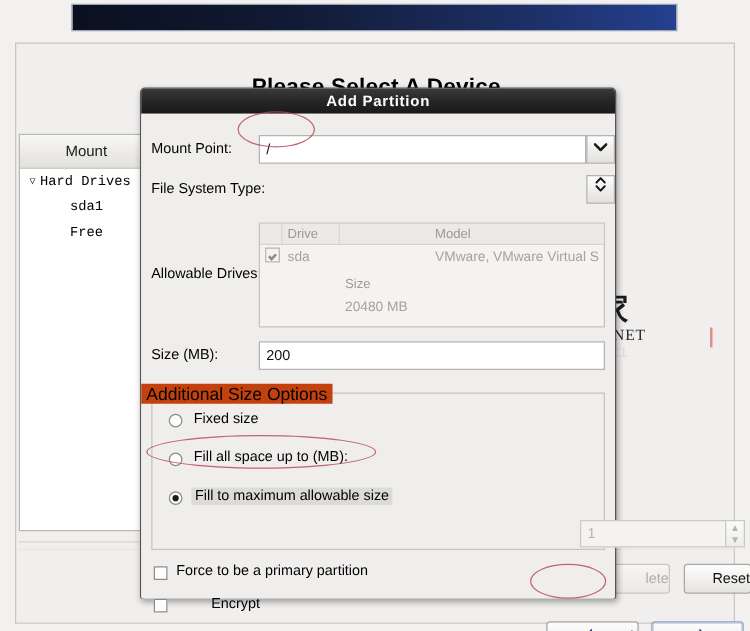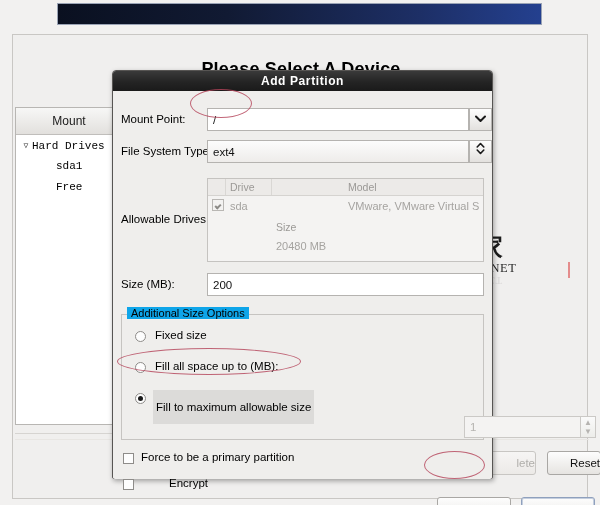--- a/index.html
+++ b/index.html
@@ -93,28 +93,28 @@
   #drv-row{display:flex;height:20px;line-height:20px;font-size:11px;color:#a5a3a0;}
   #drv-row>div{padding-left:4px;box-sizing:border-box;}
   .c0{width:18px;}.c1{width:46px;}.c2{width:72px;margin-top:40px;}.c3{flex:1;border-right:none !important;}
   .cb-dis{display:inline-block;width:10px;height:10px;border:1px solid #b9b7b4;background:#f3f2f1;
           vertical-align:-1px;position:relative;}
   .cb-dis.on:after{content:"";position:absolute;left:2px;top:4px;width:4px;height:2px;
           border-left:2px solid #8d8b88;border-bottom:2px solid #8d8b88;transform:rotate(-45deg);}
   
   #grp{position:absolute;left:8px;top:223px;width:363px;height:126px;
        border:1px solid #c6c4c1;box-sizing:border-box;}
-  #grp-legend{position:absolute;left:14px;top:216px;background:#0ea5e9;padding:0 4px;font-size:11px;}
+  #grp-legend{position:absolute;left:0;top:216px;background:#c2410c;padding:0 4px;font-size:14px;}
   .radio{position:absolute;width:11px;height:11px;border:1px solid #8e8c89;border-radius:50%;
          background:#fdfdfd;box-sizing:border-box;}
   .radio.sel:after{content:"";position:absolute;left:2px;top:2px;width:5px;height:5px;
          border-radius:50%;background:#1a1a1a;}
   .chk{position:absolute;width:11px;height:11px;border:1px solid #8e8c89;background:#fdfdfd;box-sizing:border-box;}
   .opt-lbl{position:absolute;font-size:11.5px;color:#000;}
-  .opt-lbl.hl{background:#dcdbd9;padding:11px 3px;}
+  .opt-lbl.hl{background:#dcdbd9;padding:1px 3px;}
   #spin{position:absolute;left:351px;top:325px;width:117px;height:22px;background:#f4f3f2;
         border:1px solid #cbc9c6;box-sizing:border-box;color:#b6b4b1;font-size:11.5px;
         padding:2px 5px;line-height:17px;}
   #spin-btn{position:absolute;left:467px;top:325px;width:16px;height:22px;
         background:linear-gradient(to bottom,#fafafa,#ededea);border:1px solid #cbc9c6;
         box-sizing:border-box;color:#b6b4b1;font-size:8px;line-height:9px;text-align:center;padding-top:1px;}
   
   .ell{position:absolute;border:1.6px solid #b4445a;border-radius:50%;
        box-sizing:border-box;pointer-events:none;opacity:.82;}
   #redmark{position:absolute;left:568px;top:262px;width:4px;height:16px;
@@ -190,21 +190,20 @@
 
     <div class="lbl" style="left:8px;top:22px;">Mount Point:</div>
     <div class="field" style="left:94px;top:17px;width:262px;height:23px;">/</div>
     <div class="combo-btn" style="left:356px;top:17px;width:23px;height:23px;line-height:21px;font-size:11px;">
       <svg width="11" height="8" viewBox="0 0 11 8">
           <path d="M1 1.5 L5.5 6 L10 1.5" stroke="#1a1a1a" stroke-width="2" fill="none" stroke-linecap="round" stroke-linejoin="round"></path>
         </svg>
     </div>
 
     <div class="lbl" style="left:8px;top:54px;">File System Type:</div>
-    <div class="field" style="left:94px;top:49px;width:262px;height:23px;background:linear-gradient(to bottom,#fcfcfc,#eeecea);">ext4</div>
     <div class="combo-btn" style="left:356px;top:49px;width:23px;height:23px;line-height:21px;">
       <svg width="9" height="13" viewBox="0 0 9 13">
           <path d="M1.2 5 L4.5 1.5 L7.8 5" stroke="#1a1a1a" stroke-width="1.6" fill="none" stroke-linecap="round" stroke-linejoin="round"></path>
           <path d="M1.2 8 L4.5 11.5 L7.8 8" stroke="#1a1a1a" stroke-width="1.6" fill="none" stroke-linecap="round" stroke-linejoin="round"></path>
         </svg>
     </div>
 
     <div class="lbl" style="left:8px;top:122px;">Allowable Drives:</div>
     <div id="drv-box">
       <div id="drv-head">

